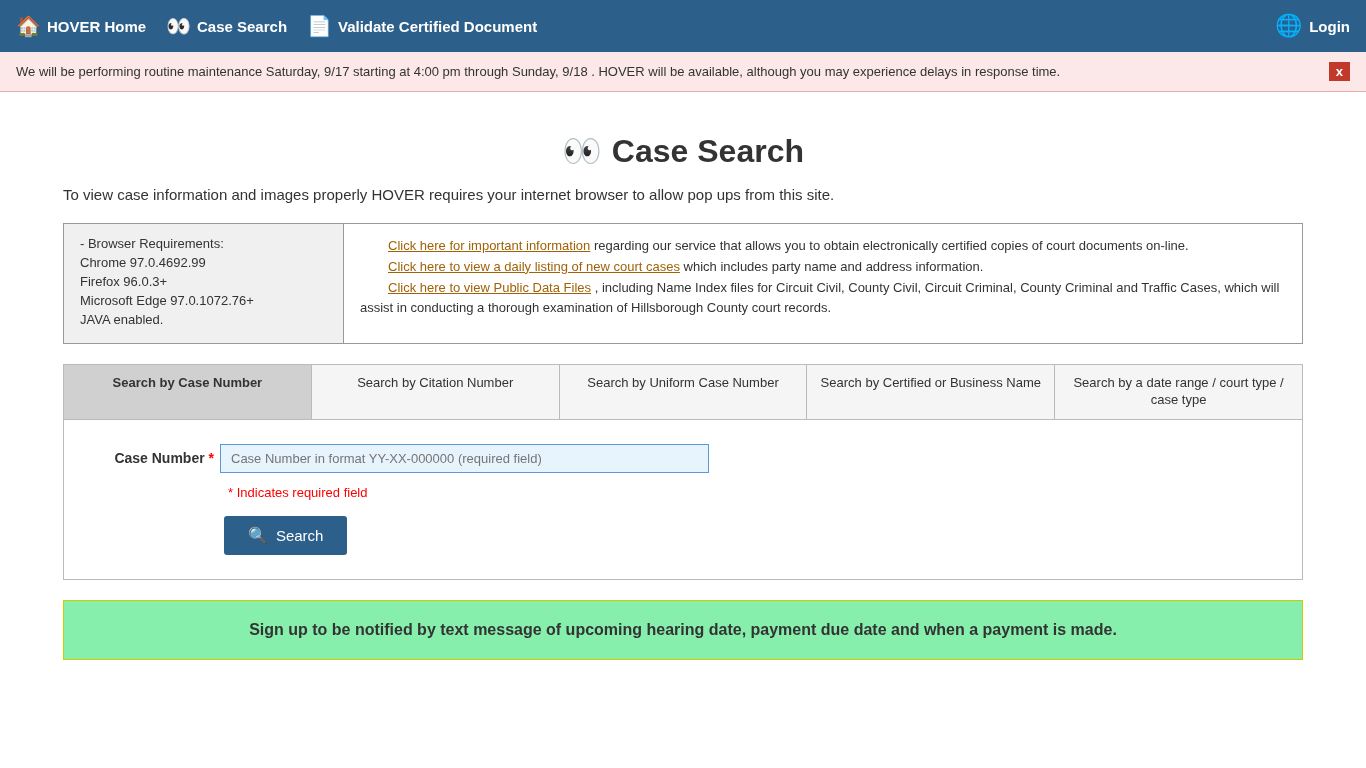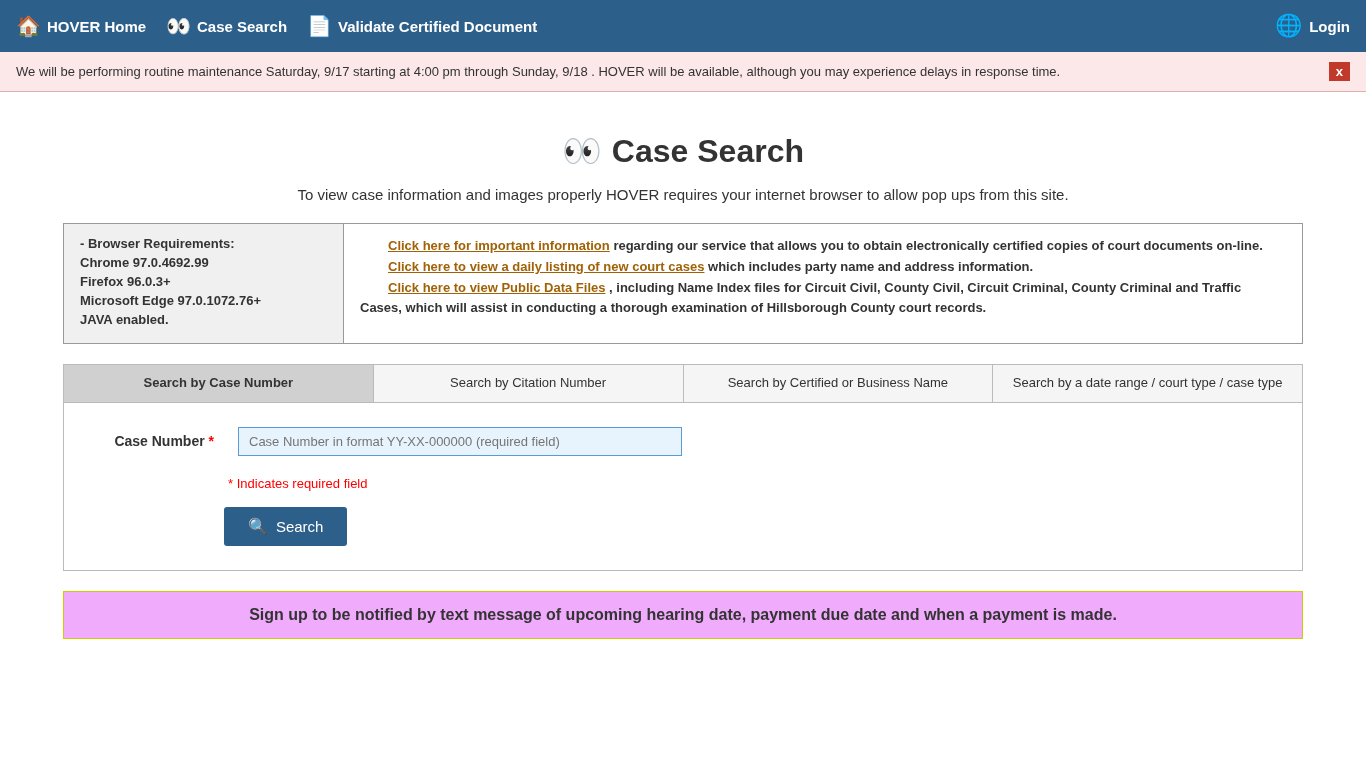--- a/index.html
+++ b/index.html
@@ -80,32 +80,31 @@
       font-weight: bold;
       color: #333;
       display: inline-flex;
       align-items: center;
       gap: 10px;
     }
     #page-title-area .eyes-icon { font-size: 32px; }
 
     
     #subtitle {
-      text-align: center;
+      text-align: left;
       font-size: 15px;
       margin-bottom: 20px;
       color: #333;
     }
 
     
     #info-box {
       border: 1px solid #999;
       display: flex;
       margin-bottom: 20px;
-      font-weight: bold;
     }
     #info-box .left-panel {
       background: #f0f0f0;
       padding: 12px 16px;
       min-width: 280px;
       border-right: 1px solid #999;
     }
     #info-box .left-panel p {
       margin-bottom: 4px;
       font-size: 13px;
@@ -149,35 +148,35 @@
     #search-area {
       border: 1px solid #bbb;
       border-top: none;
       padding: 24px 30px;
       background: #fff;
       margin-bottom: 20px;
     }
     #search-area .form-row {
       display: flex;
       align-items: center;
-      gap: 24px;
-      margin-bottom: 20px;
+      gap: 6px;
+      margin-bottom: 12px;
     }
     #search-area label {
       font-size: 14px;
       font-weight: bold;
       min-width: 120px;
       text-align: right;
     }
     #search-area label .required { color: red; }
     #search-area input[type="text"] {
       border: 1px solid #5b9bd5;
       padding: 6px 10px;
       font-size: 13px;
-      width: 444px;
+      width: 489px;
       outline: none;
       background: #e8f4fd;
     }
     #required-note {
       font-size: 13px;
       color: #333;
       margin-bottom: 16px;
       padding-left: 134px;
     }
     #required-note span { color: red; }
@@ -193,23 +192,23 @@
       display: inline-flex;
       align-items: center;
       gap: 8px;
       border-radius: 3px;
       margin-left: 130px;
     }
     #search-btn .search-icon { font-size: 16px; }
 
     
     #notify-banner {
-      background: #f0abfc;
+      background: #86efac;
       border: 1px solid #cccc00;
-      padding: 14px 16px;
+      padding: 20px 16px;
       font-size: 16px;
       color: #333;
       text-align: center;
       font-weight: bold;
       margin-top: 8px;
     }
 
     
     .home-icon { font-size: 20px; }
   </style>
@@ -273,20 +272,21 @@
       <p>
         <a>Click here to view Public Data Files</a>
         <span>, including Name Index files for Circuit Civil, County Civil, Circuit Criminal, County Criminal and Traffic Cases, which will assist in conducting a thorough examination of Hillsborough County court records.</span>
       </p>
     </div>
   </div>
 
   <div id="tabs">
     <div class="tab active">Search by Case Number</div>
     <div class="tab">Search by Citation Number</div>
+    <div class="tab">Search by Uniform Case Number</div>
     <div class="tab">Search by Certified or Business Name</div>
     <div class="tab">Search by a date range / court type / case type</div>
   </div>
 
   <div id="search-area">
     <div class="form-row">
       <label>
         <span>Case Number</span>
         <span class="required"> *</span>
       </label>

